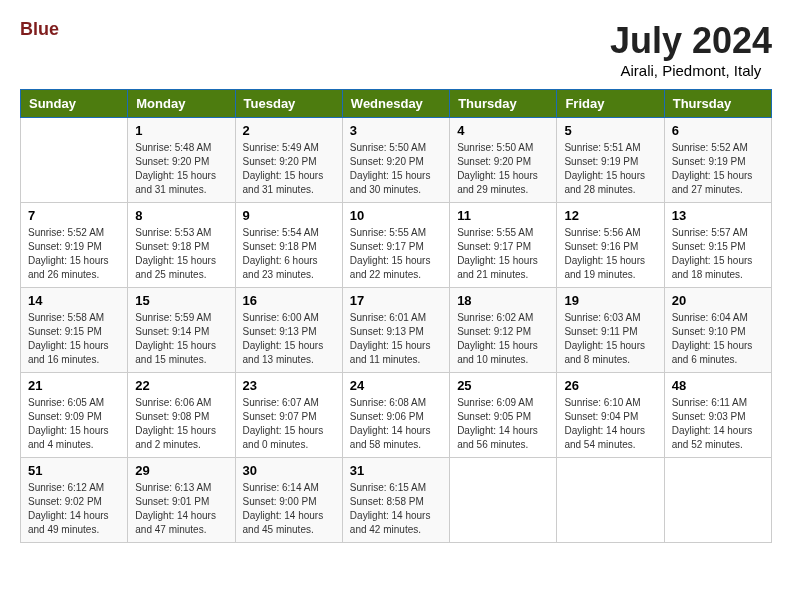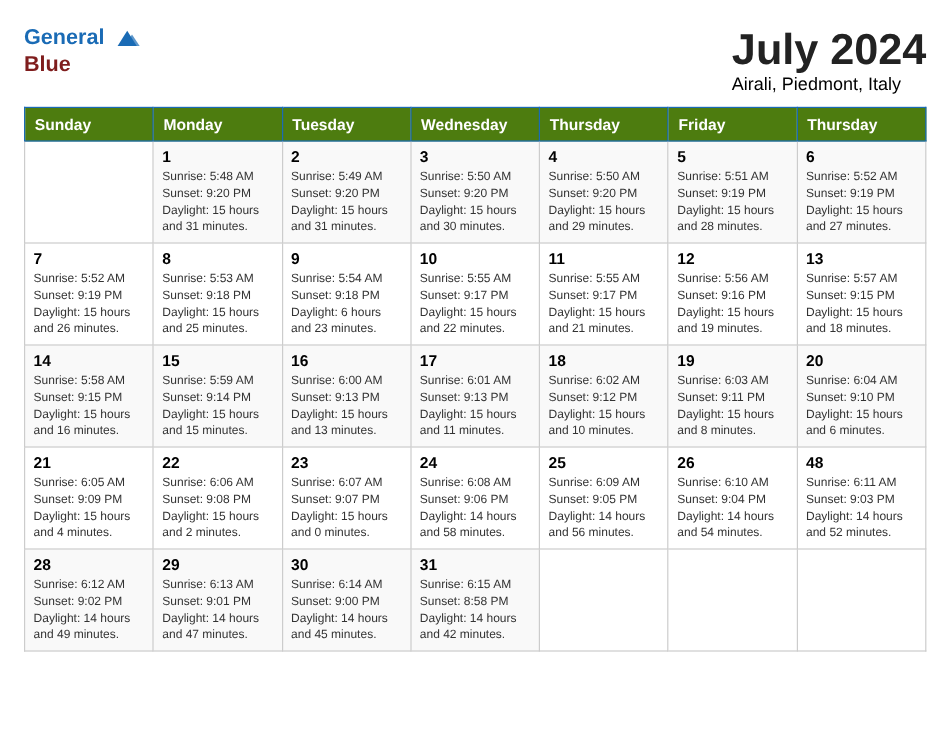--- a/index.html
+++ b/index.html
@@ -28,21 +28,21 @@
     }
     .logo-text span {
       color: #1a6bb5;
     }
     .logo-icon {
       width: 24px;
       height: 24px;
       margin-left: 2px;
     }
     .title-block {
-      text-align: left;
+      text-align: center;
     }
     .month-title {
       font-size: 36px;
       font-weight: bold;
       color: #222;
     }
     .location {
       font-size: 15px;
       color: #000000;
     }
@@ -87,27 +87,20 @@
     .empty-cell {
       background: #fff !important;
     }
   </style>
 </head>
 <body>
 
 <div class="header">
   <div class="logo">
     <div>
-      <div class="logo-text">
-        <span>General</span>
-        <svg class="logo-icon" viewBox="0 0 30 24" style="display:inline-block;vertical-align:middle;margin-left:2px;">
-          <polygon points="5,20 15,4 25,20" fill="#1a6bb5"></polygon>
-          <polygon points="12,20 20,8 28,20" fill="#1a6bb5" opacity="0.7"></polygon>
-        </svg>
-      </div>
       <div class="logo-text"><span style="color:#7f1d1d">Blue</span></div>
     </div>
   </div>
   <div class="title-block">
     <div class="month-title">July 2024</div>
     <div class="location">Airali, Piedmont, Italy</div>
   </div>
 </div>
 
 <table>
@@ -343,21 +336,21 @@
           <span class="day-number">48</span>
         <div class="day-info">
           <span>Sunrise: 6:11 AM</span><br>
           <span>Sunset: 9:03 PM</span><br>
           <span>Daylight: 14 hours and 52 minutes.</span>
         </div>
         </td>
       </tr>
       <tr>
         <td>
-          <span class="day-number">28</span>
+          <span class="day-number">51</span>
         <div class="day-info">
           <span>Sunrise: 6:12 AM</span><br>
           <span>Sunset: 9:02 PM</span><br>
           <span>Daylight: 14 hours and 49 minutes.</span>
         </div>
         </td>
         <td>
           <span class="day-number">29</span>
         <div class="day-info">
           <span>Sunrise: 6:13 AM</span><br>

